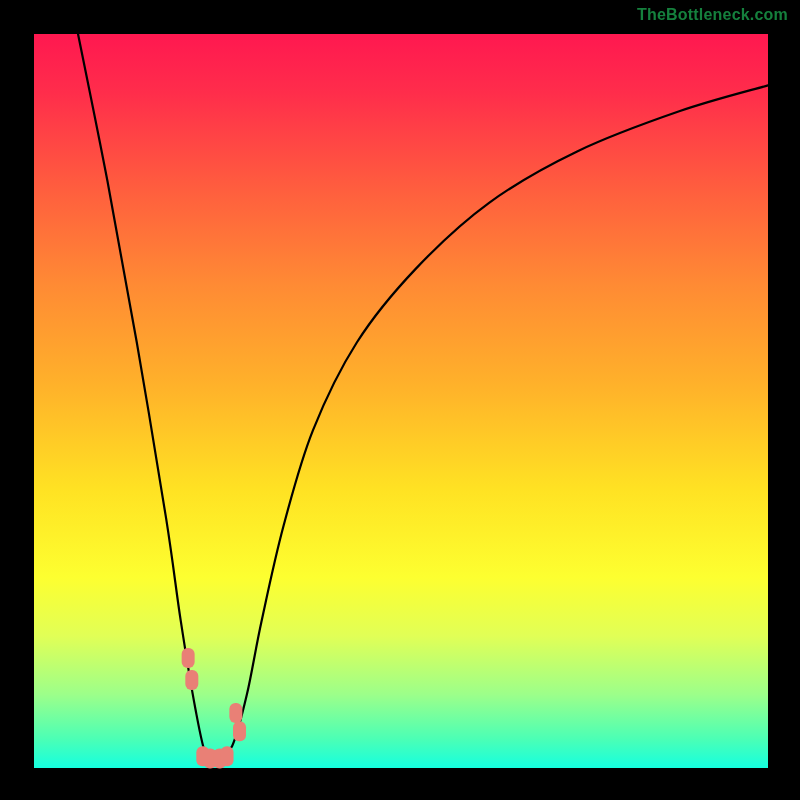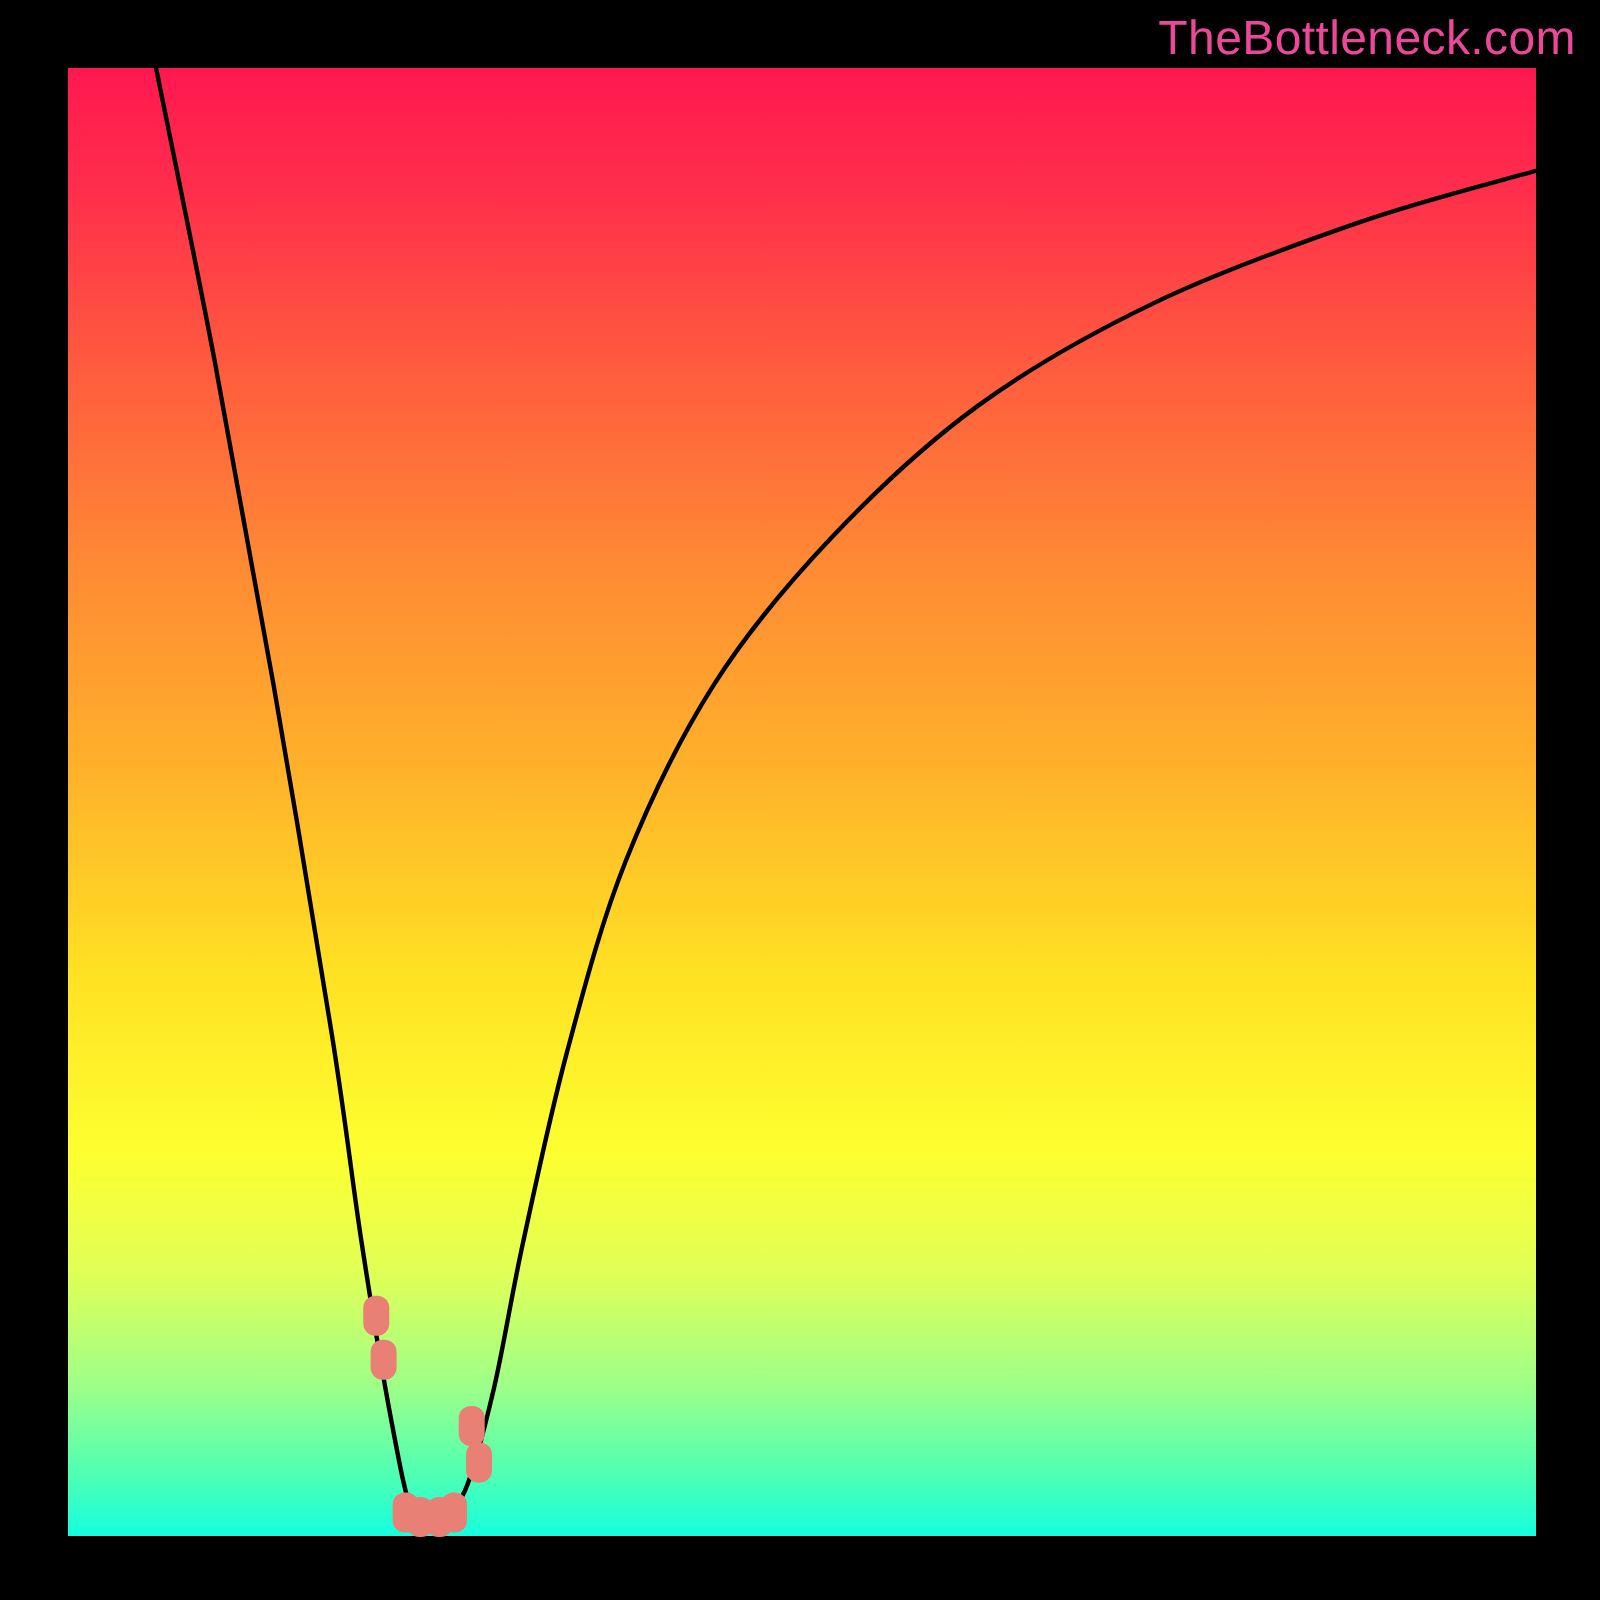--- a/index.html
+++ b/index.html
@@ -27,23 +27,23 @@
       #fdff30 74%,
       #e1ff56 82%,
       #9cff8a 90%,
       #4cffb5 96%,
       #15ffdf 100%);
   }
   .watermark {
     position: absolute;
     top: 6px;
     right: 12px;
-    color: #ec4899;
-    font-size: 24px;
-    font-weight: 400;
+    color: #15803d;
+    font-size: 16px;
+    font-weight: 700;
     letter-spacing: 0.2px;
     user-select: none;
   }
   svg.curves {
     position: absolute;
     left: 0;
     top: 0;
     width: 734px;
     height: 734px;
     overflow: visible;

